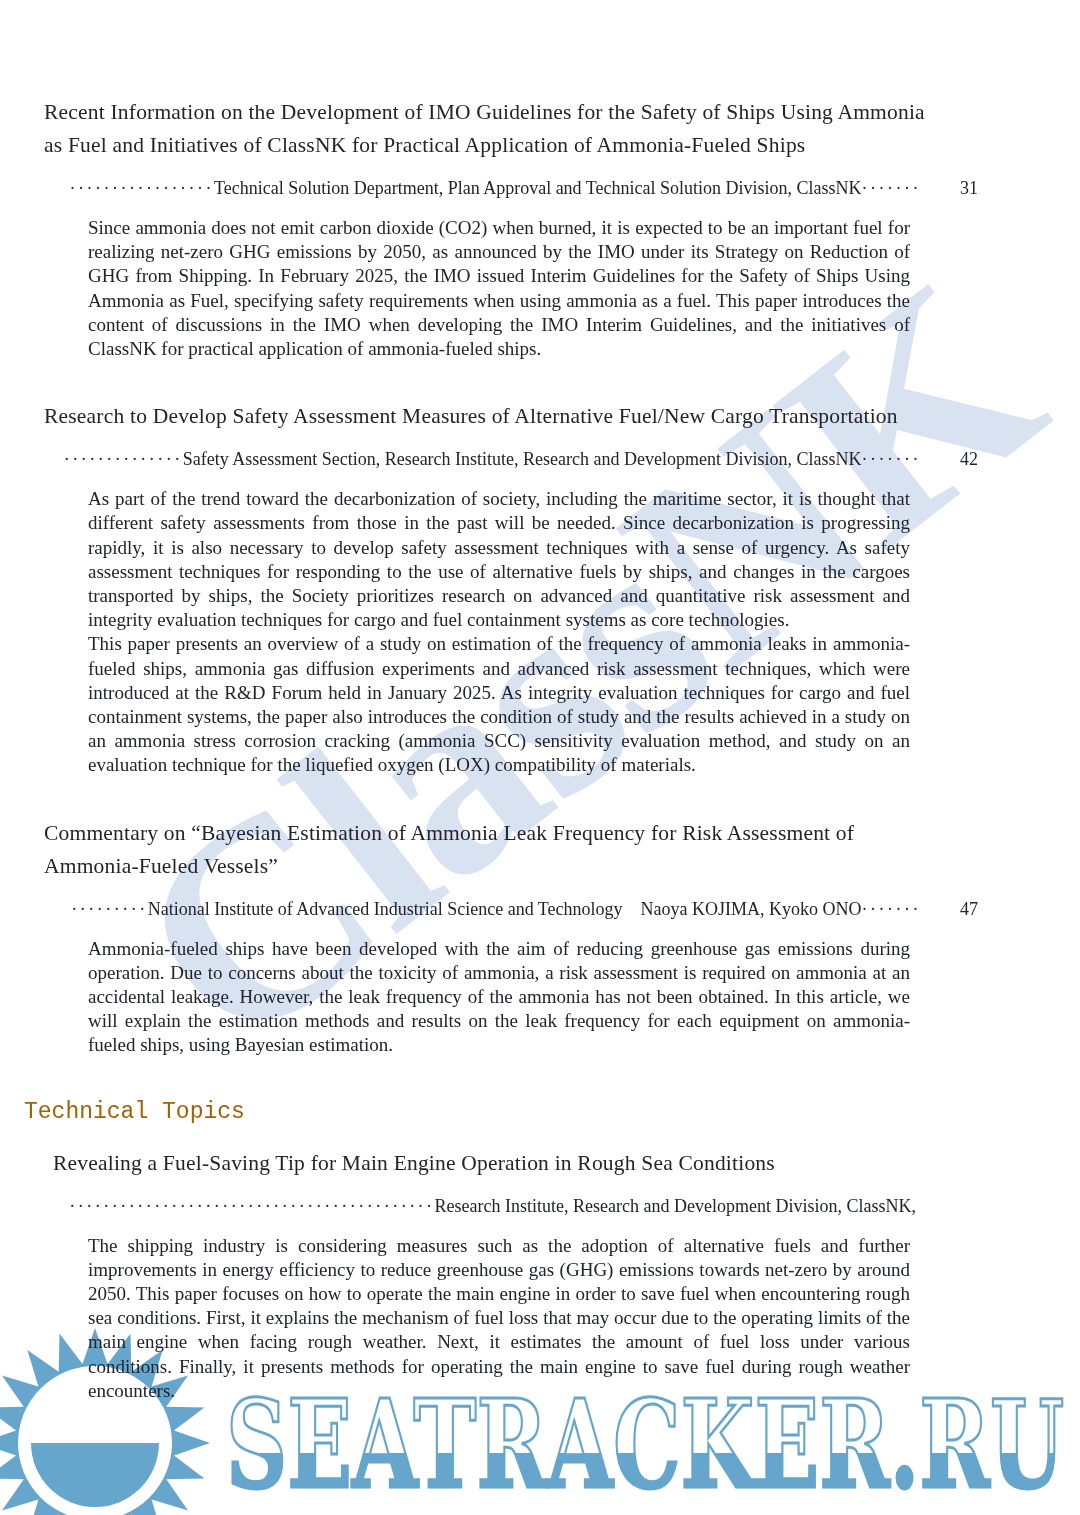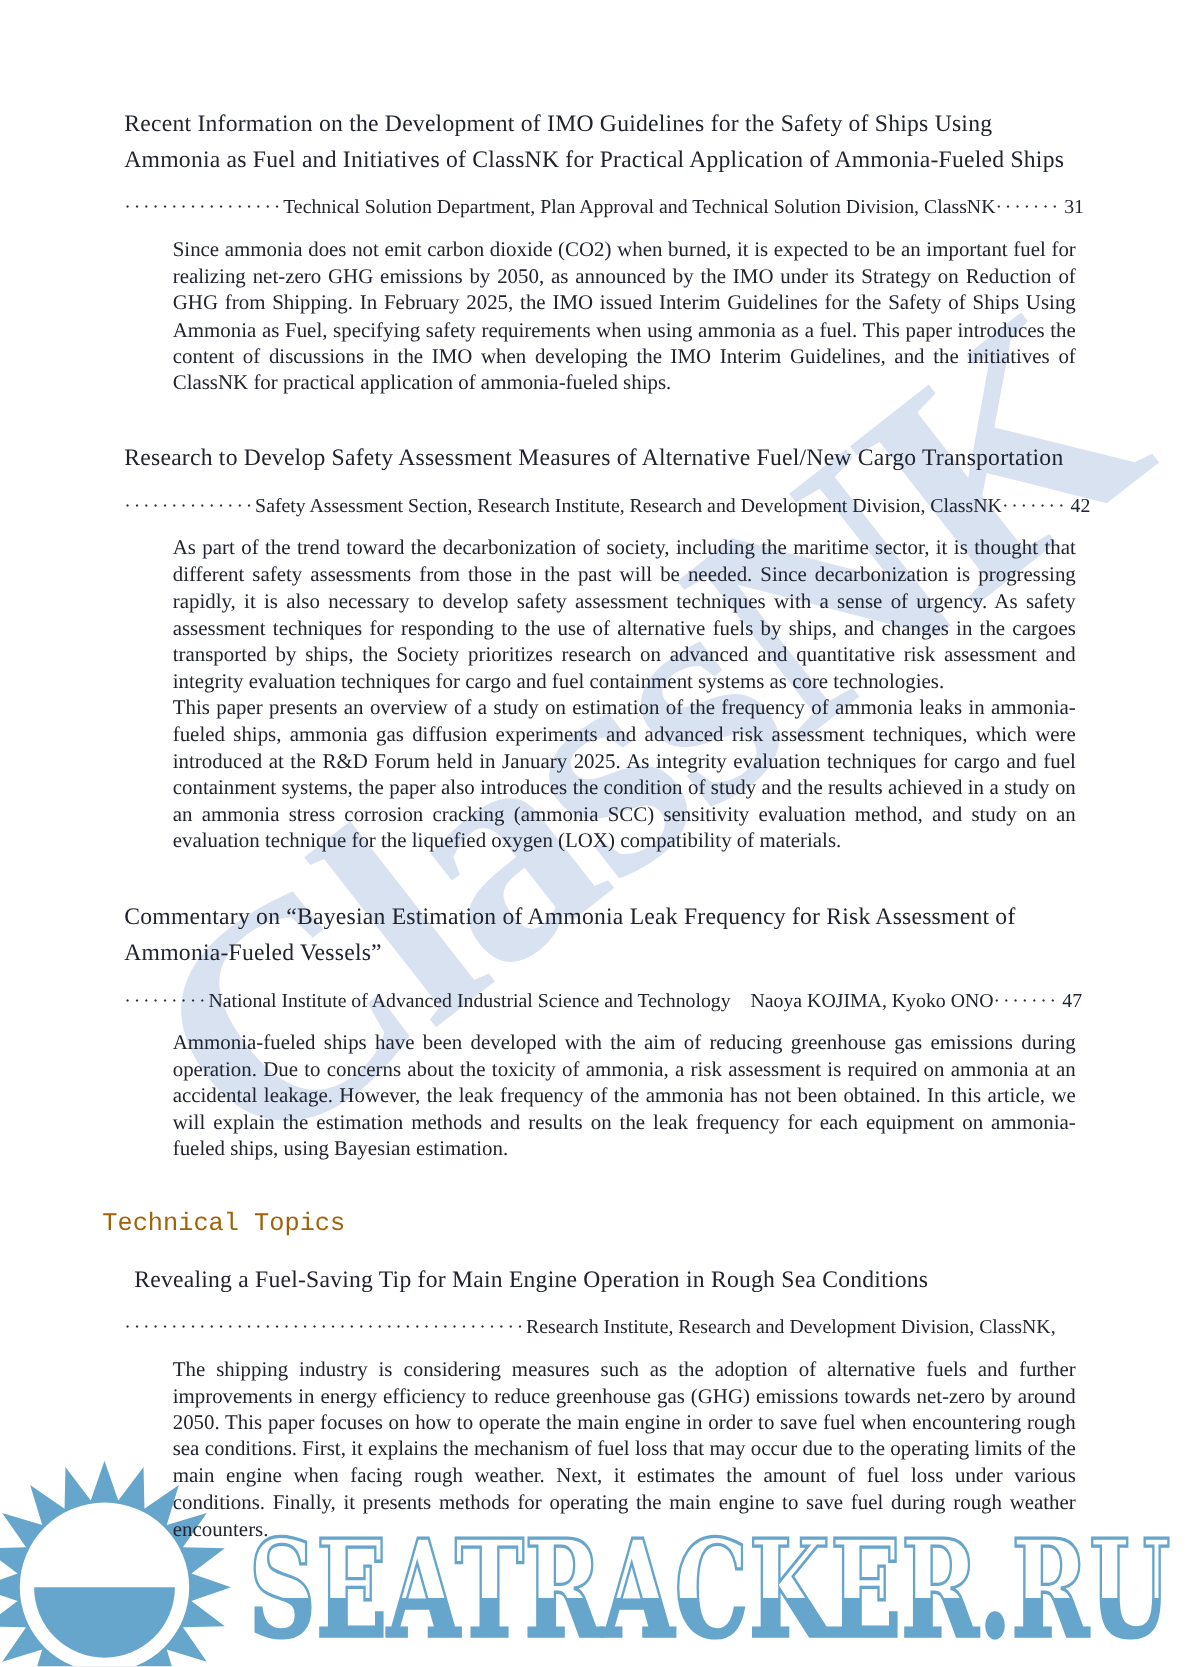--- a/index.html
+++ b/index.html
@@ -9,34 +9,34 @@
   }
   
   .wm-diagonal {
     position:absolute; left:-45px; top:525px; width:1260px; z-index:0;
     text-align:center; transform:rotate(-38deg);
     font-family:"Liberation Serif", serif; font-weight:bold;
     font-size:282px; line-height:1; color:#d9e2f1; letter-spacing:-4px;
     white-space:nowrap; user-select:none;
   }
   
-  .content { position:relative; z-index:2; padding:96px 102px 0 113px; }
+  .content { position:relative; z-index:2; padding:96px 102px 0 44px; }
   .toc-entry { margin-bottom:39px; }
   .title {
     margin:0; font-weight:400; font-size:21.5px; line-height:33px;
     letter-spacing:0.2px; max-width:900px;
   }
   .title.indent { margin-left:9px; }
   .byline {
     margin:13px 0 0 0; text-align:right; font-size:18px; line-height:27px;
     white-space:nowrap;
   }
   .byline .name { }
   .byline .leader { letter-spacing:2.5px; font-style:normal; color:#2a2d36; }
-  .byline .pageno { font-style:normal; padding-left:3px; }
+  .byline .pageno { font-style:normal; padding-left:3px;margin-left:36px; }
   .byline.no-page { padding-right:62px; }
   .abstract { margin:14px 0 0 44px; max-width:822px; }
   .abstract p {
     margin:0; font-size:19px; line-height:24.2px; text-align:justify;
   }
   .section-header {
     font-family:Liberation Mono, monospace; font-size:23px;
     color:#a16207; margin:0 0 20px -20px; line-height:30px;
   }
   

